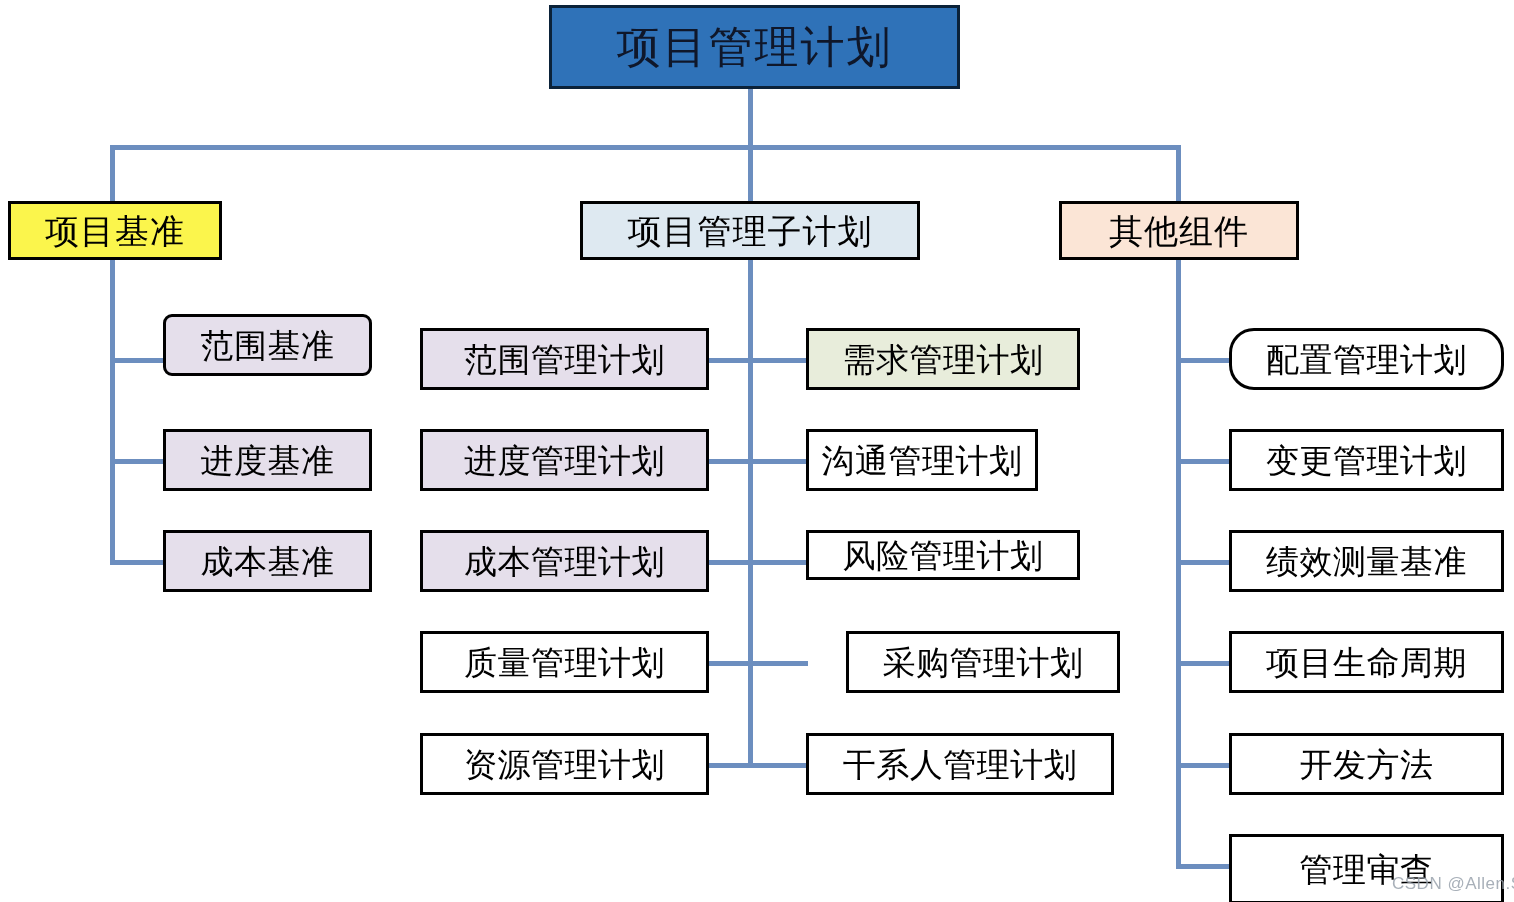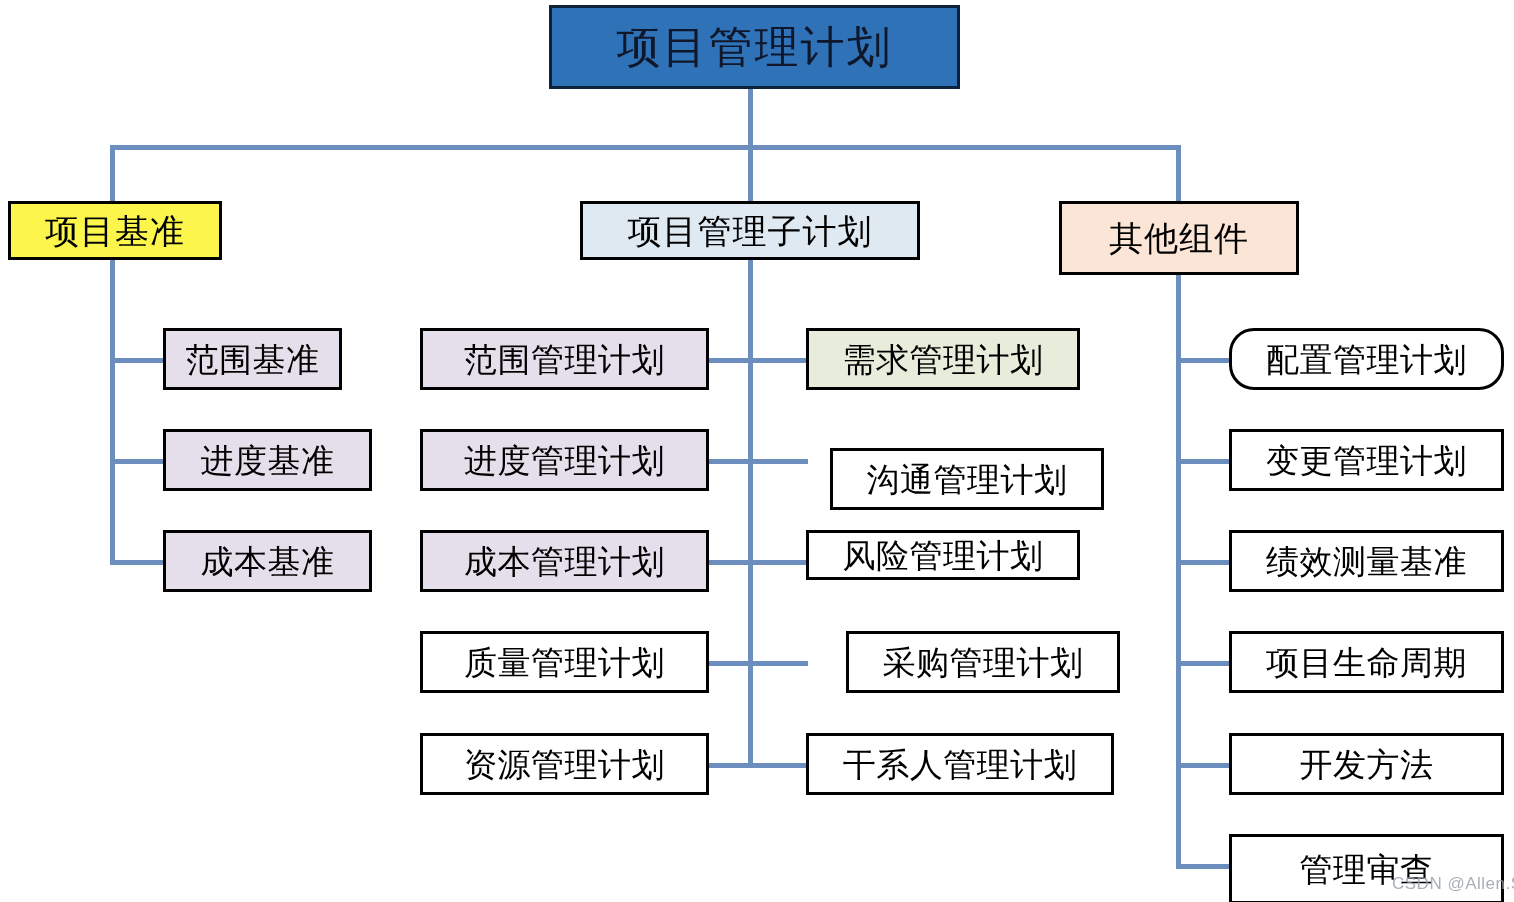--- a/index.html
+++ b/index.html
@@ -113,25 +113,25 @@
   <div class="node root" style="left:549px; top:5px; width:411px; height:84px;">
     <span>项目管理计划</span>
   </div>
 
   <div class="node lvl2 yellow" style="left:8px; top:201px; width:214px; height:59px;">
     <span>项目基准</span>
   </div>
   <div class="node lvl2 bluepale" style="left:580px; top:201px; width:340px; height:59px;">
     <span>项目管理子计划</span>
   </div>
-  <div class="node lvl2 peach" style="left:1059px; top:201px; width:240px; height:74px;">
+  <div class="node lvl2 peach" style="left:1059px; top:201px; width:240px; height:59px;">
     <span>其他组件</span>
   </div>
 
-  <div class="node leaf lavender" style="left:163px; top:328px; width:179px; height:62px;">
+  <div class="node leaf lavender" style="left:163px; top:314px; width:209px; height:62px;border-radius:9px;">
     <span>范围基准</span>
   </div>
   <div class="node leaf lavender" style="left:163px; top:429px; width:209px; height:62px;">
     <span>进度基准</span>
   </div>
   <div class="node leaf lavender" style="left:163px; top:530px; width:209px; height:62px;">
     <span>成本基准</span>
   </div>
 
   <div class="node leaf lavender" style="left:420px; top:328px; width:289px; height:62px;">
@@ -146,21 +146,21 @@
   <div class="node leaf white" style="left:420px; top:631px; width:289px; height:62px;">
     <span>质量管理计划</span>
   </div>
   <div class="node leaf white" style="left:420px; top:733px; width:289px; height:62px;">
     <span>资源管理计划</span>
   </div>
 
   <div class="node leaf olive" style="left:806px; top:328px; width:274px; height:62px;">
     <span>需求管理计划</span>
   </div>
-  <div class="node leaf white" style="left:806px; top:448px; width:274px; height:62px;margin-left:24px;">
+  <div class="node leaf white" style="left:806px; top:429px; width:232px; height:62px;">
     <span>沟通管理计划</span>
   </div>
   <div class="node leaf white" style="left:806px; top:530px; width:274px; height:50px;">
     <span>风险管理计划</span>
   </div>
   <div class="node leaf white" style="left:806px; top:631px; width:274px; height:62px;margin-left:40px;">
     <span>采购管理计划</span>
   </div>
   <div class="node leaf white" style="left:806px; top:733px; width:308px; height:62px;">
     <span>干系人管理计划</span>

